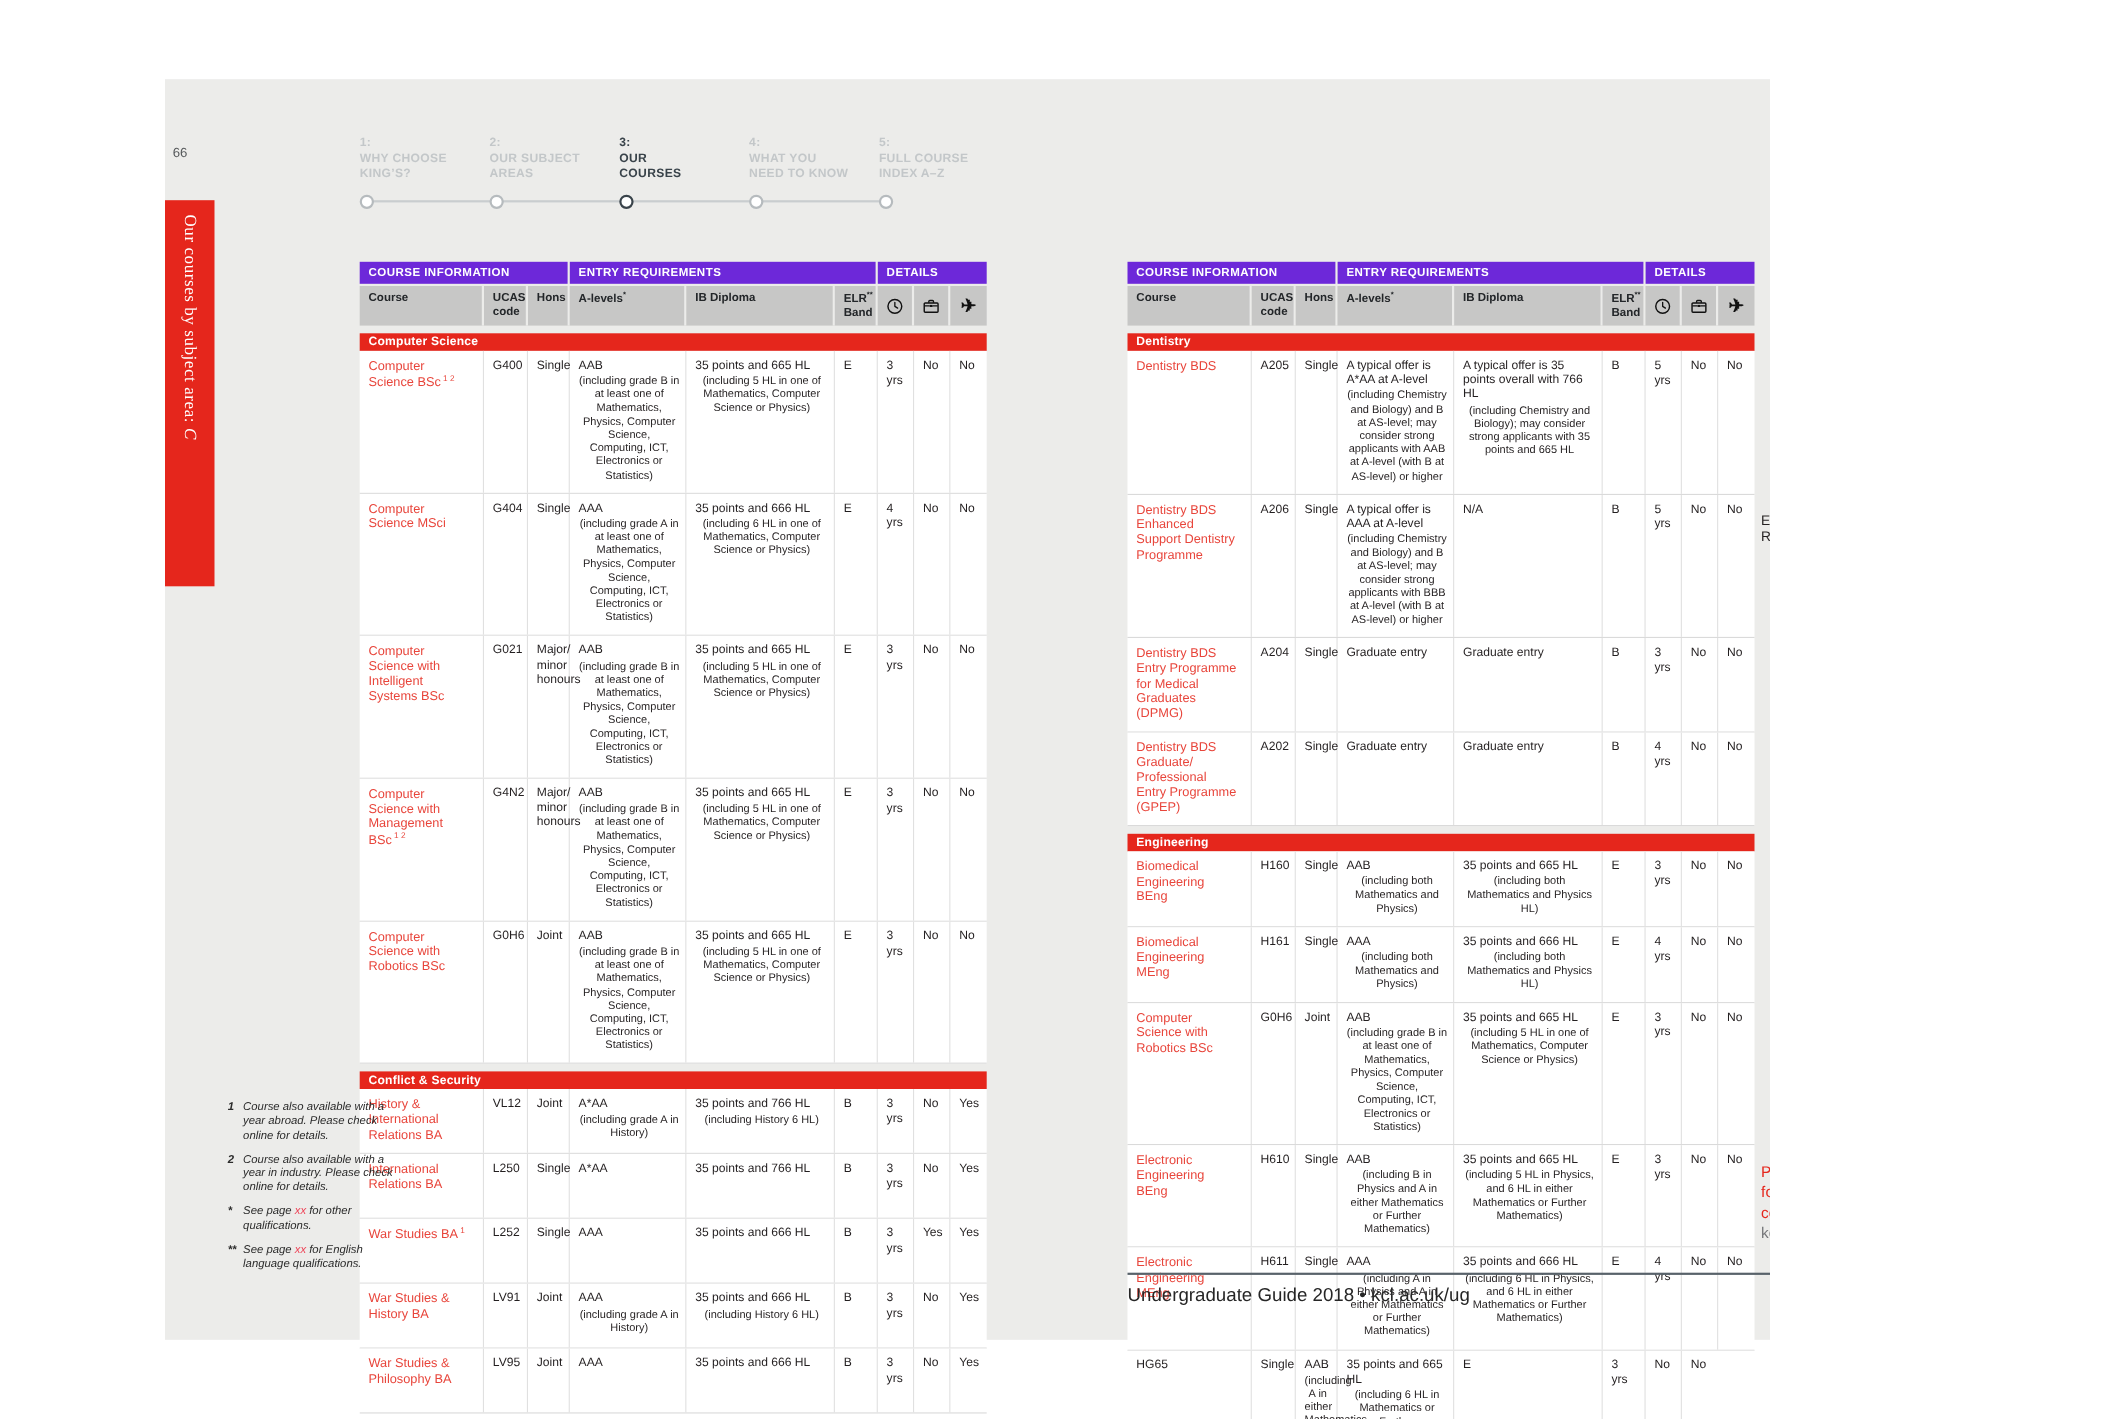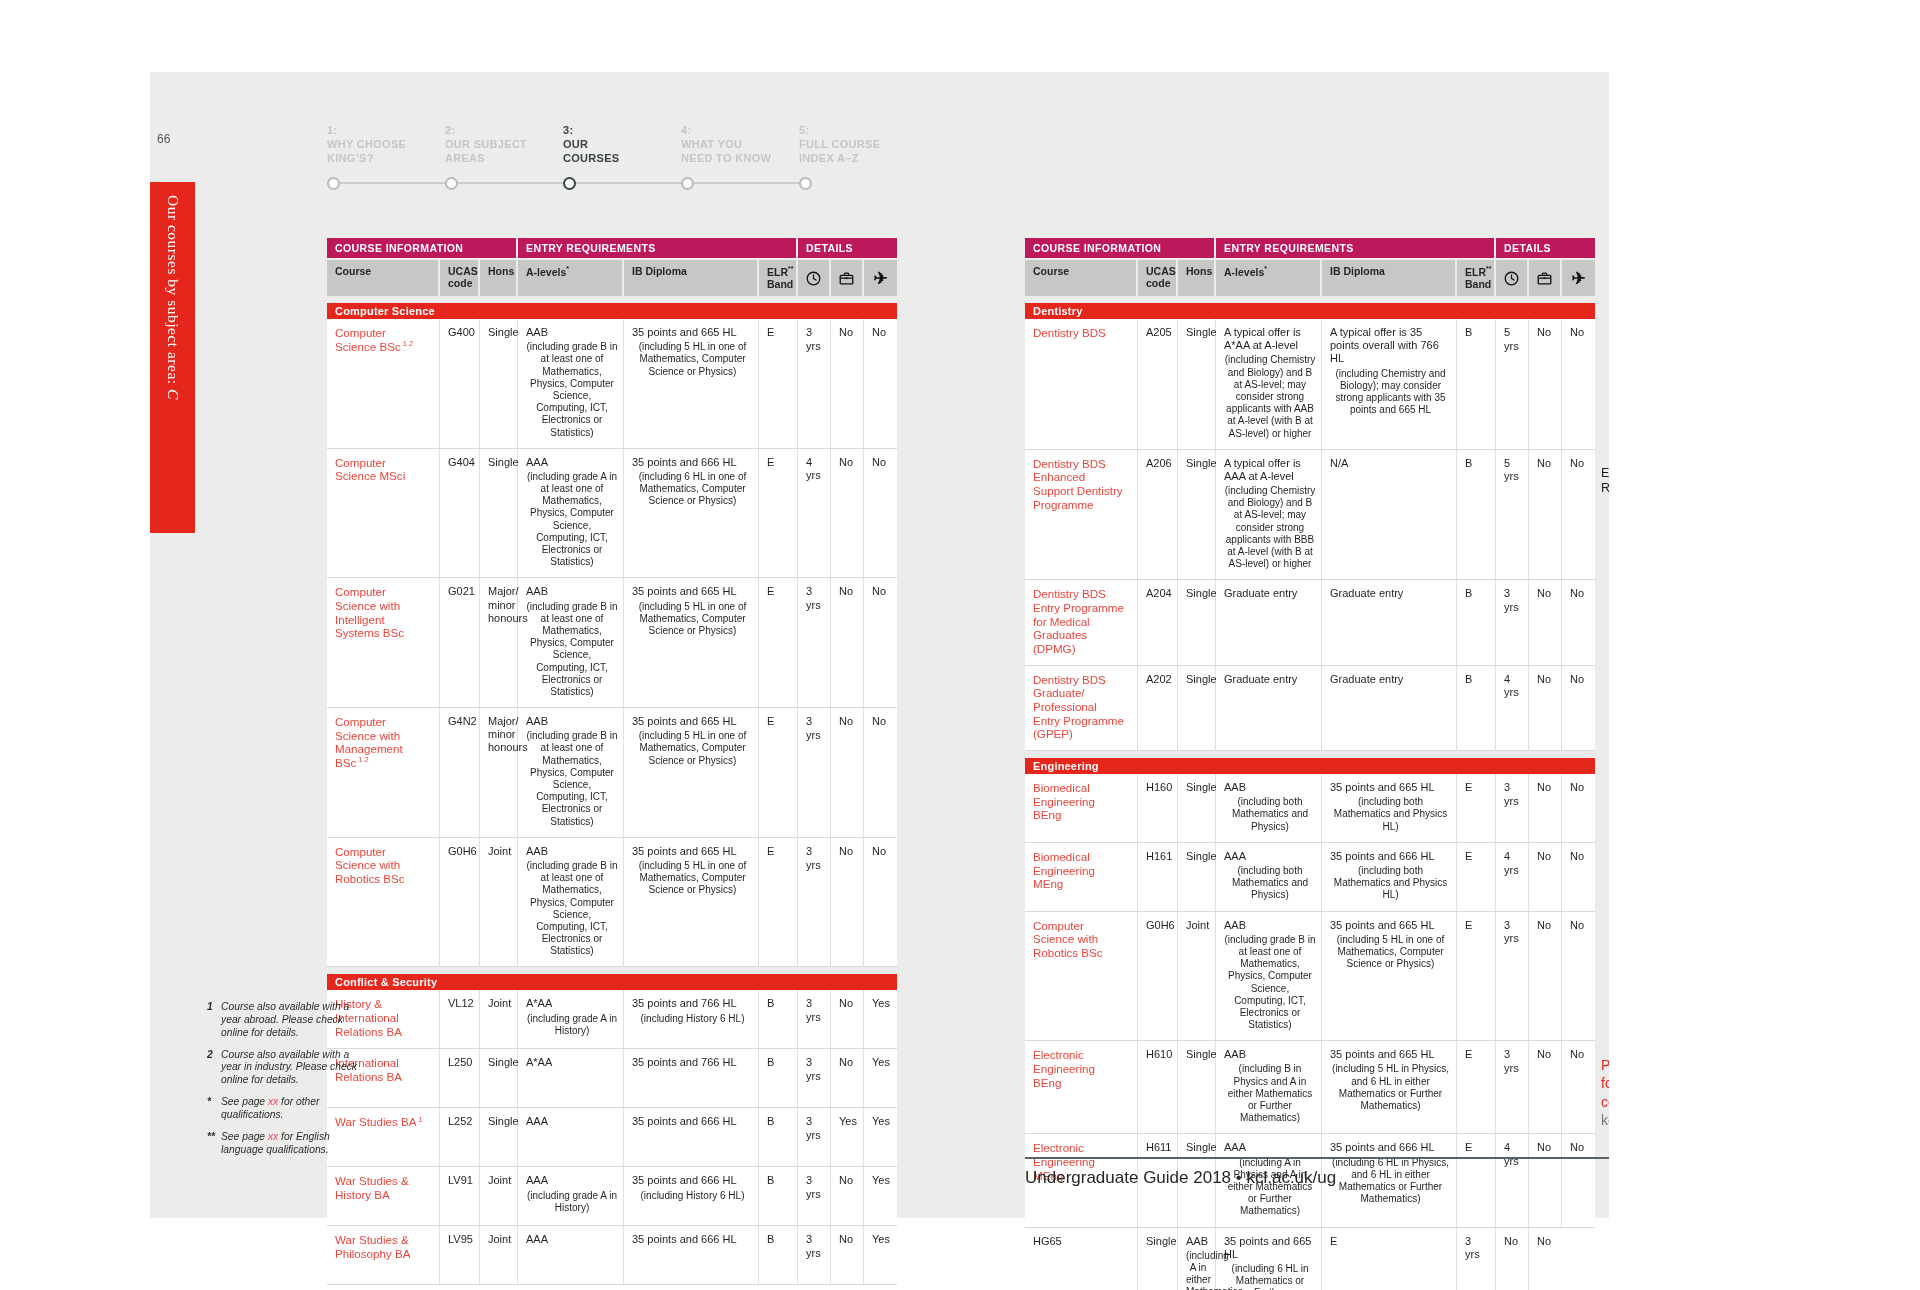--- a/index.html
+++ b/index.html
@@ -26,21 +26,21 @@
   .tab-right{left:1721px}
   .tab-text{writing-mode:vertical-rl;font-family:"Liberation Serif",serif;
             font-size:15.5px;color:#fff;letter-spacing:.5px;padding-top:13px;}
   .tab-text i{font-style:italic;}
 
   
   .tbl{position:absolute;top:238px;width:570px;}
   #table-left{left:327px}
   #table-right{left:1025px}
   .grp-row{display:grid;grid-template-columns:189px 278px 99px;column-gap:2px;height:20px;margin-bottom:2px;}
-  .grp-cell{background:#be185d;color:#fff;font-size:10.5px;font-weight:bold;letter-spacing:.4px;
+  .grp-cell{background:#6d28d9;color:#fff;font-size:10.5px;font-weight:bold;letter-spacing:.4px;
             text-transform:uppercase;line-height:20px;padding-left:8px;box-sizing:border-box;
             white-space:nowrap;overflow:hidden;}
   .col-row{display:grid;grid-template-columns:113px 40px 38px 106px 135px 39px 33px 33px 33px;height:36px;}
   .col-cell{background:#c7c7c6;font-size:10.5px;font-weight:bold;color:#232629;
             padding:5px 2px 0 8px;box-sizing:border-box;border-right:2px solid #ececea;line-height:1.18;}
   .col-cell:last-child{border-right:none;}
   .col-cell sup{font-size:7px;}
   .col-cell.icon{display:flex;align-items:center;justify-content:center;padding:0;}
   .sec-bar{margin-top:7px;height:16px;background:#e5261c;color:#fff;font-size:11px;
            font-weight:bold;line-height:16px;padding-left:8px;letter-spacing:.2px;}

